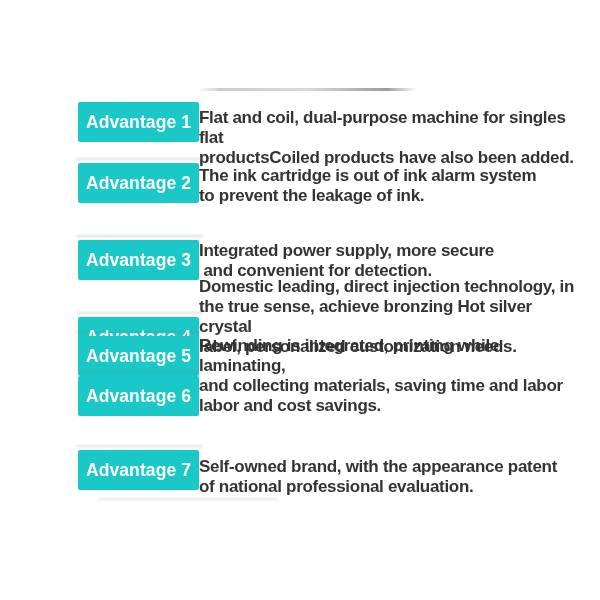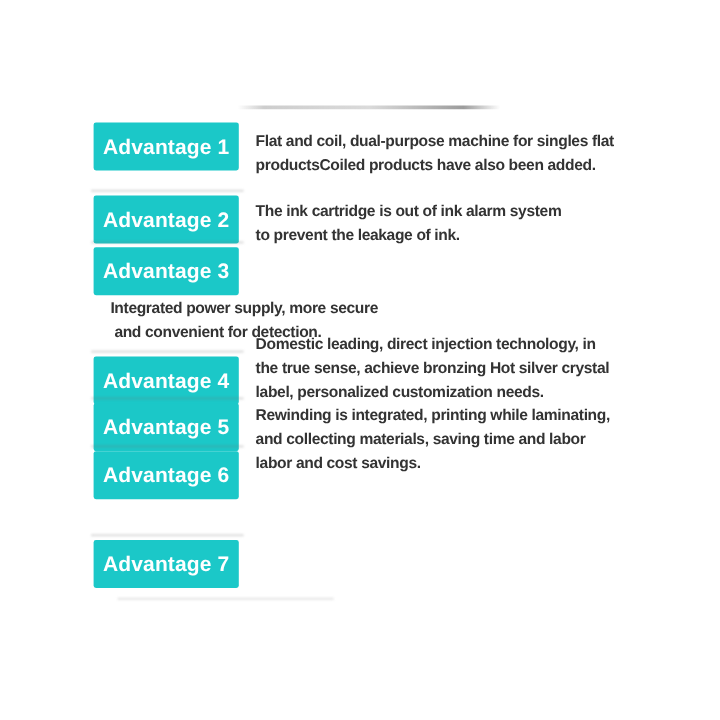--- a/index.html
+++ b/index.html
@@ -28,21 +28,21 @@
     filter: blur(0.6px);
   }
   .row {
     position: absolute;
     left: 78px;
     display: flex;
     align-items: flex-start;
   }
   .r1 { top: 102px; }
   .r2 { top: 163px; }
-  .r3 { top: 206px; flex-direction: column; }
+  .r3 { top: 240px; }
   .r4 { top: 276px; align-items: flex-end; }
   .r5 { top: 336px; justify-content: flex-end; }
   .r6 { top: 376px; }
   .r7 { top: 450px; }
 
   .badge {
     position: relative;
     flex: 0 0 auto;
     width: 121px;
     height: 40px;
@@ -72,23 +72,22 @@
     content: "";
     position: absolute;
     bottom: -10px;
     left: 20px;
     width: 180px;
     height: 2px;
     background: rgba(130,130,130,0.18);
     filter: blur(1px);
   }
   .desc {
-    margin-left: 14px;
     width: 385px;
-    font-size: 13px;
+    font-size: 17px;
     line-height: 20px;
     font-weight: 700;
     letter-spacing: -0.3px;
     color: var(--body-text, #333333);
     white-space: pre-wrap;
   }
   .r1 .desc { padding-top: 6px; }
   .r2 .desc { padding-top: 3px; }
   .r3 .desc { padding-top: 1px; }
   .r4 .desc { padding-top: 1px; }
@@ -148,15 +147,17 @@
   <div class="row r6 shadow-above">
     <div class="badge">
       <span>Advantage 6</span>
     </div>
   </div>
 
   <div class="row r7 shadow-above">
     <div class="badge">
       <span>Advantage 7</span>
     </div>
+    <div class="desc">Self-owned brand, with the appearance patent
+of national professional evaluation.</div>
   </div>
 
 </div>
 
 </body></html>

